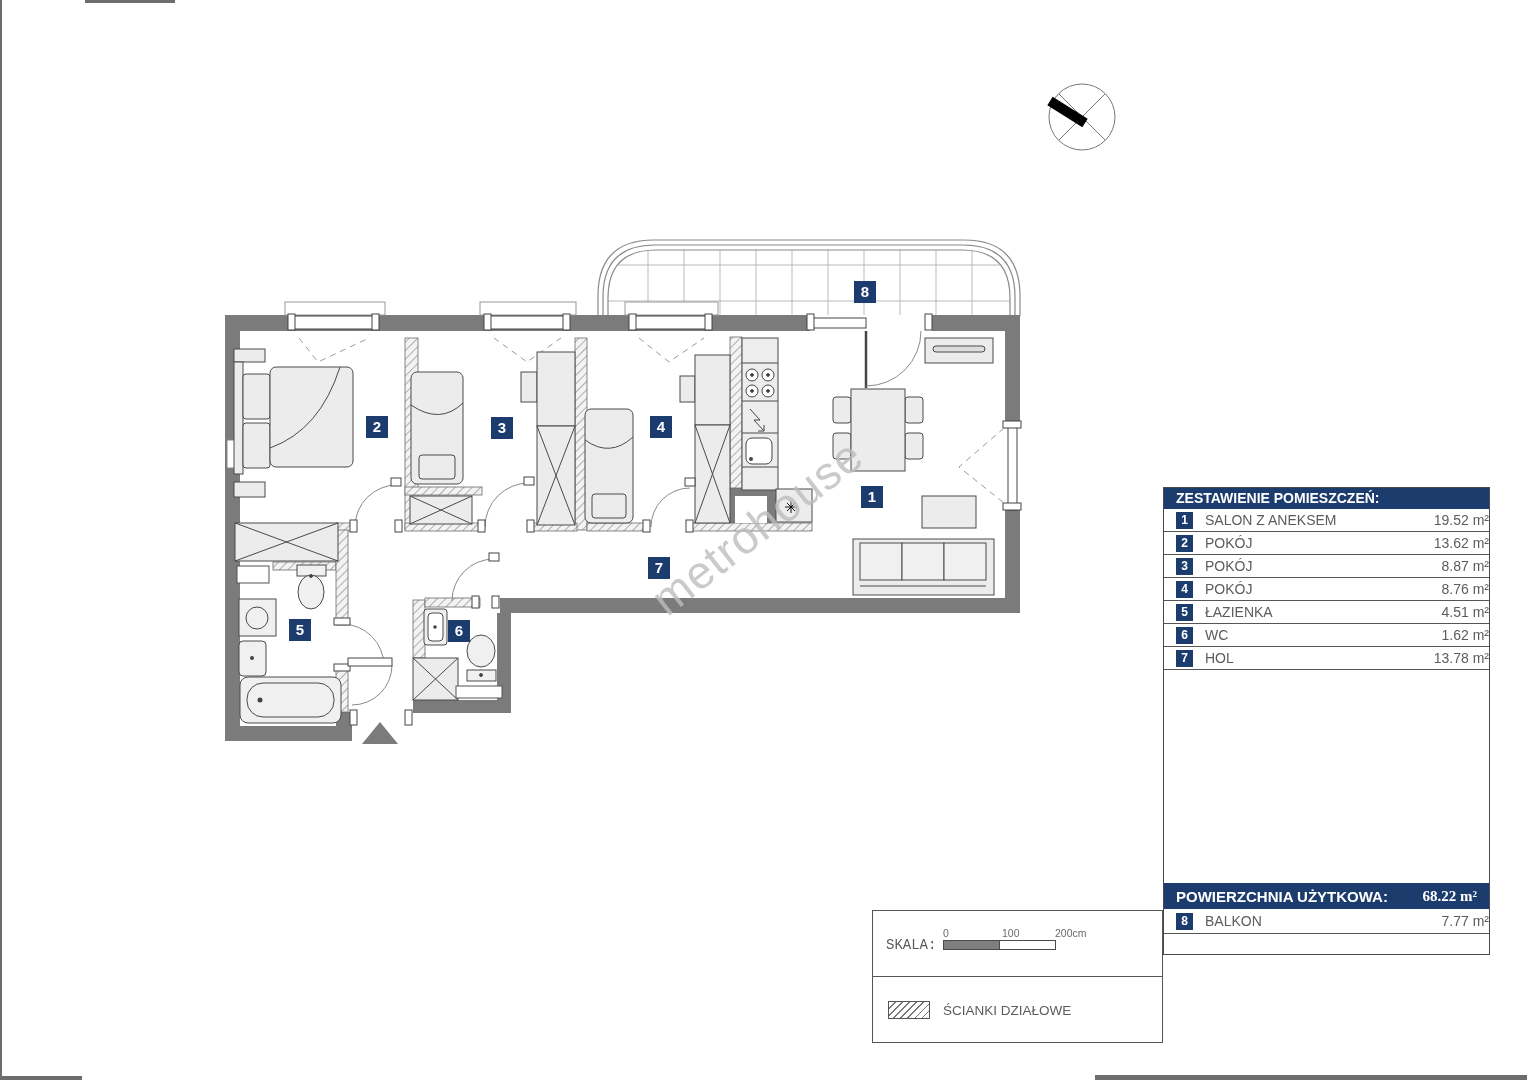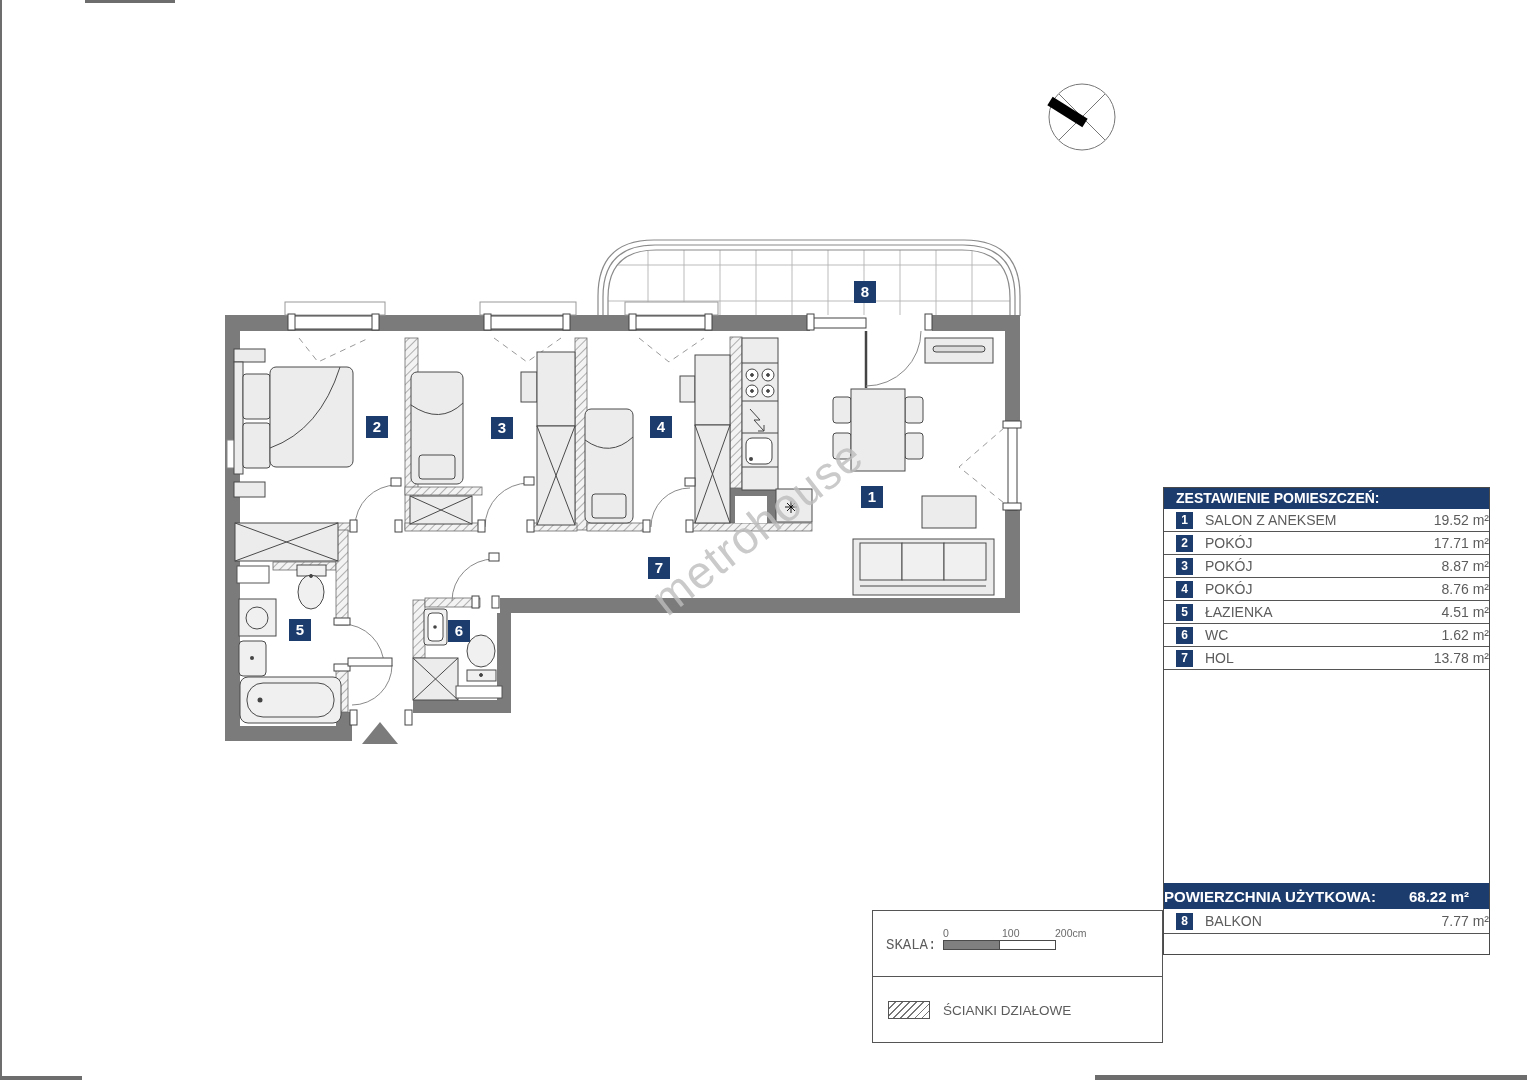--- a/index.html
+++ b/index.html
@@ -18,22 +18,22 @@
   .legend-header{height:21px;background:#1d3c6e;color:#fff;font-weight:bold;font-size:14px;
       line-height:21px;padding-left:12px;}
   .lrow{height:23px;border-bottom:1px solid #555;display:flex;align-items:center;font-size:14px;box-sizing:border-box;}
   .lrow .rbadge{width:17px;height:17px;background:#1d3c6e;color:#fff;font-size:12px;font-weight:bold;
       text-align:center;line-height:17px;margin-left:12px;flex:0 0 auto;}
   .lrow .rname{margin-left:12px;flex:1 1 auto;}
   .lrow .rarea{flex:0 0 auto;}
   .legend-spacer{height:213px;}
   .total-bar{height:26px;background:#1d3c6e;color:#fff;display:flex;align-items:center;
       font-weight:bold;font-size:15px;}
-  .total-bar .tlabel{flex:1 1 auto;}
-  .total-bar .tvalue{margin-right:20px;flex:0 0 auto;}
+  .total-bar .tlabel{padding-left:12px;flex:1 1 auto;}
+  .total-bar .tvalue{margin-right:12px;flex:0 0 auto;font-family:Liberation Serif, serif;}
   .balkon-row{height:25px;}
   
   .scale-box{position:absolute;left:872px;top:910px;width:291px;height:133px;
       border:1px solid #555;box-sizing:border-box;background:#fff;}
   .scale-row{height:66px;border-bottom:1px solid #555;position:relative;box-sizing:border-box;}
   .scale-label{position:absolute;left:13px;top:26px;font-size:14px;font-family:Liberation Mono, monospace;}
   .scale-widget{position:absolute;left:70px;top:16px;width:113px;}
   .scale-ticks{position:relative;height:13px;font-size:10.5px;color:#6a6a6a;}
   .scale-ticks .t0{position:absolute;left:0;}
   .scale-ticks .t100{position:absolute;left:59px;}
@@ -359,21 +359,21 @@
     <div class="legend-header">ZESTAWIENIE POMIESZCZEŃ:</div>
 
     <div class="lrow">
       <span class="rbadge">1</span>
       <span class="rname">SALON Z ANEKSEM</span>
       <span class="rarea">19.52 m²</span>
     </div>
     <div class="lrow">
       <span class="rbadge">2</span>
       <span class="rname">POKÓJ</span>
-      <span class="rarea">17.71 m²</span>
+      <span class="rarea">13.62 m²</span>
     </div>
     <div class="lrow">
       <span class="rbadge">3</span>
       <span class="rname">POKÓJ</span>
       <span class="rarea">8.87 m²</span>
     </div>
     <div class="lrow">
       <span class="rbadge">4</span>
       <span class="rname">POKÓJ</span>
       <span class="rarea">8.76 m²</span>

